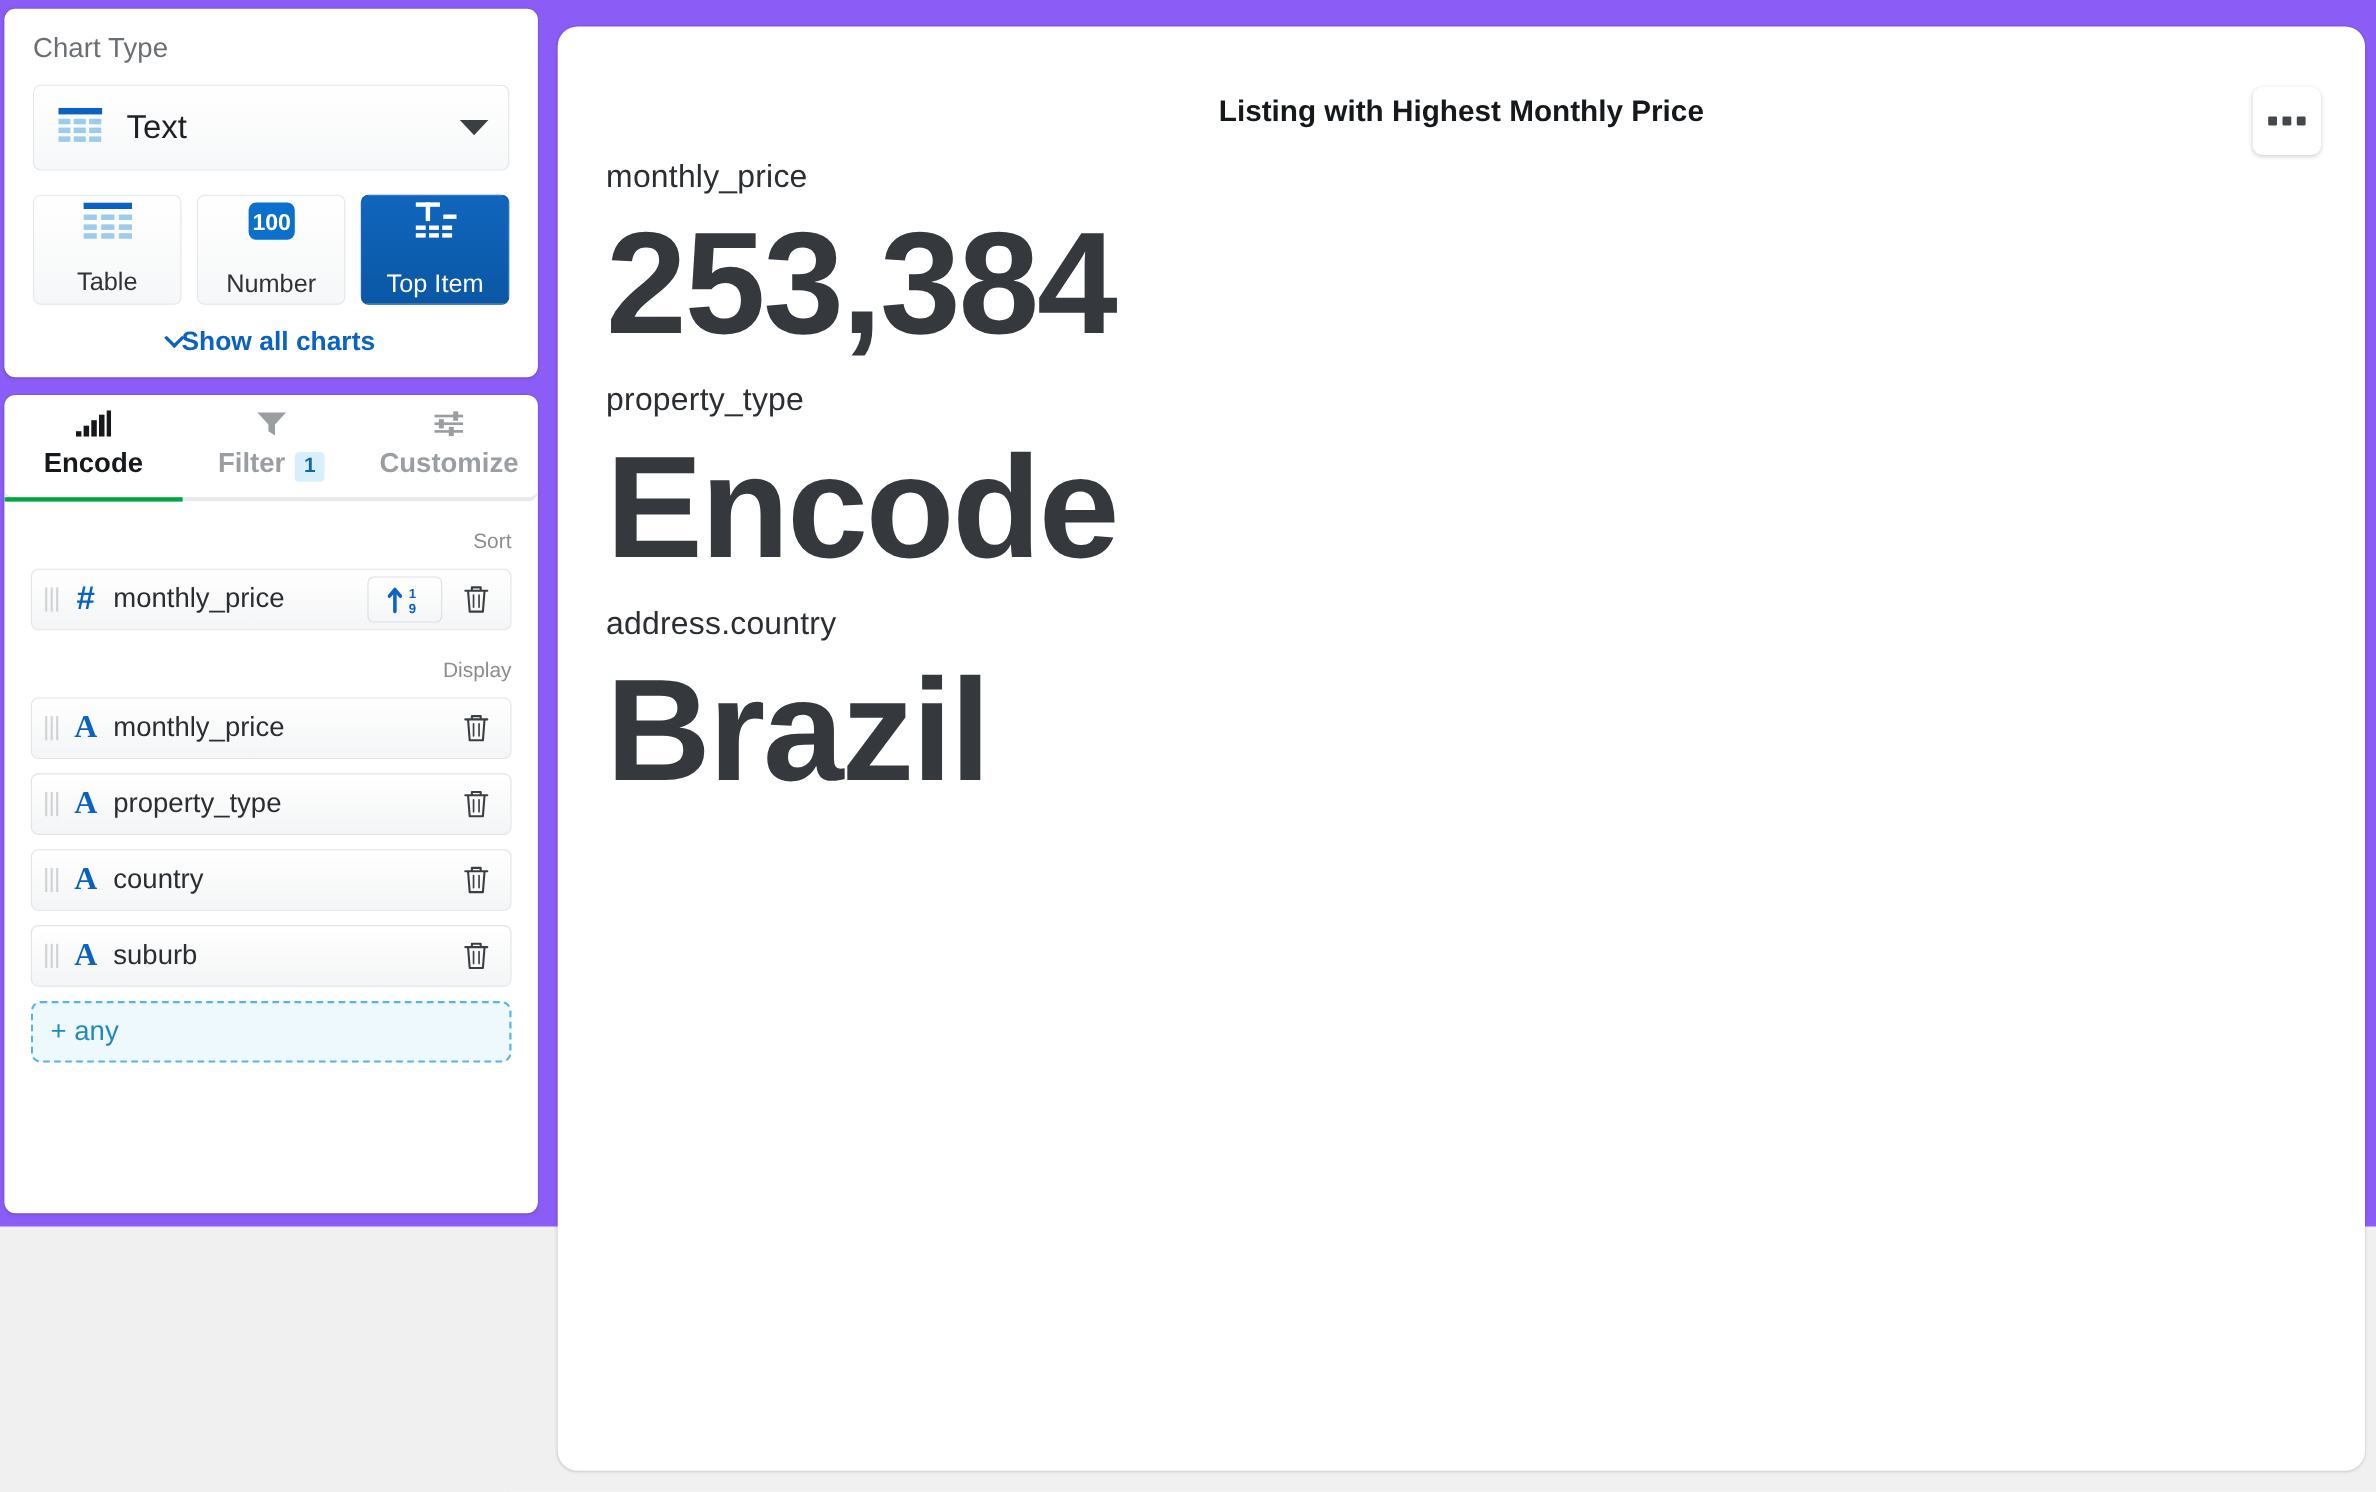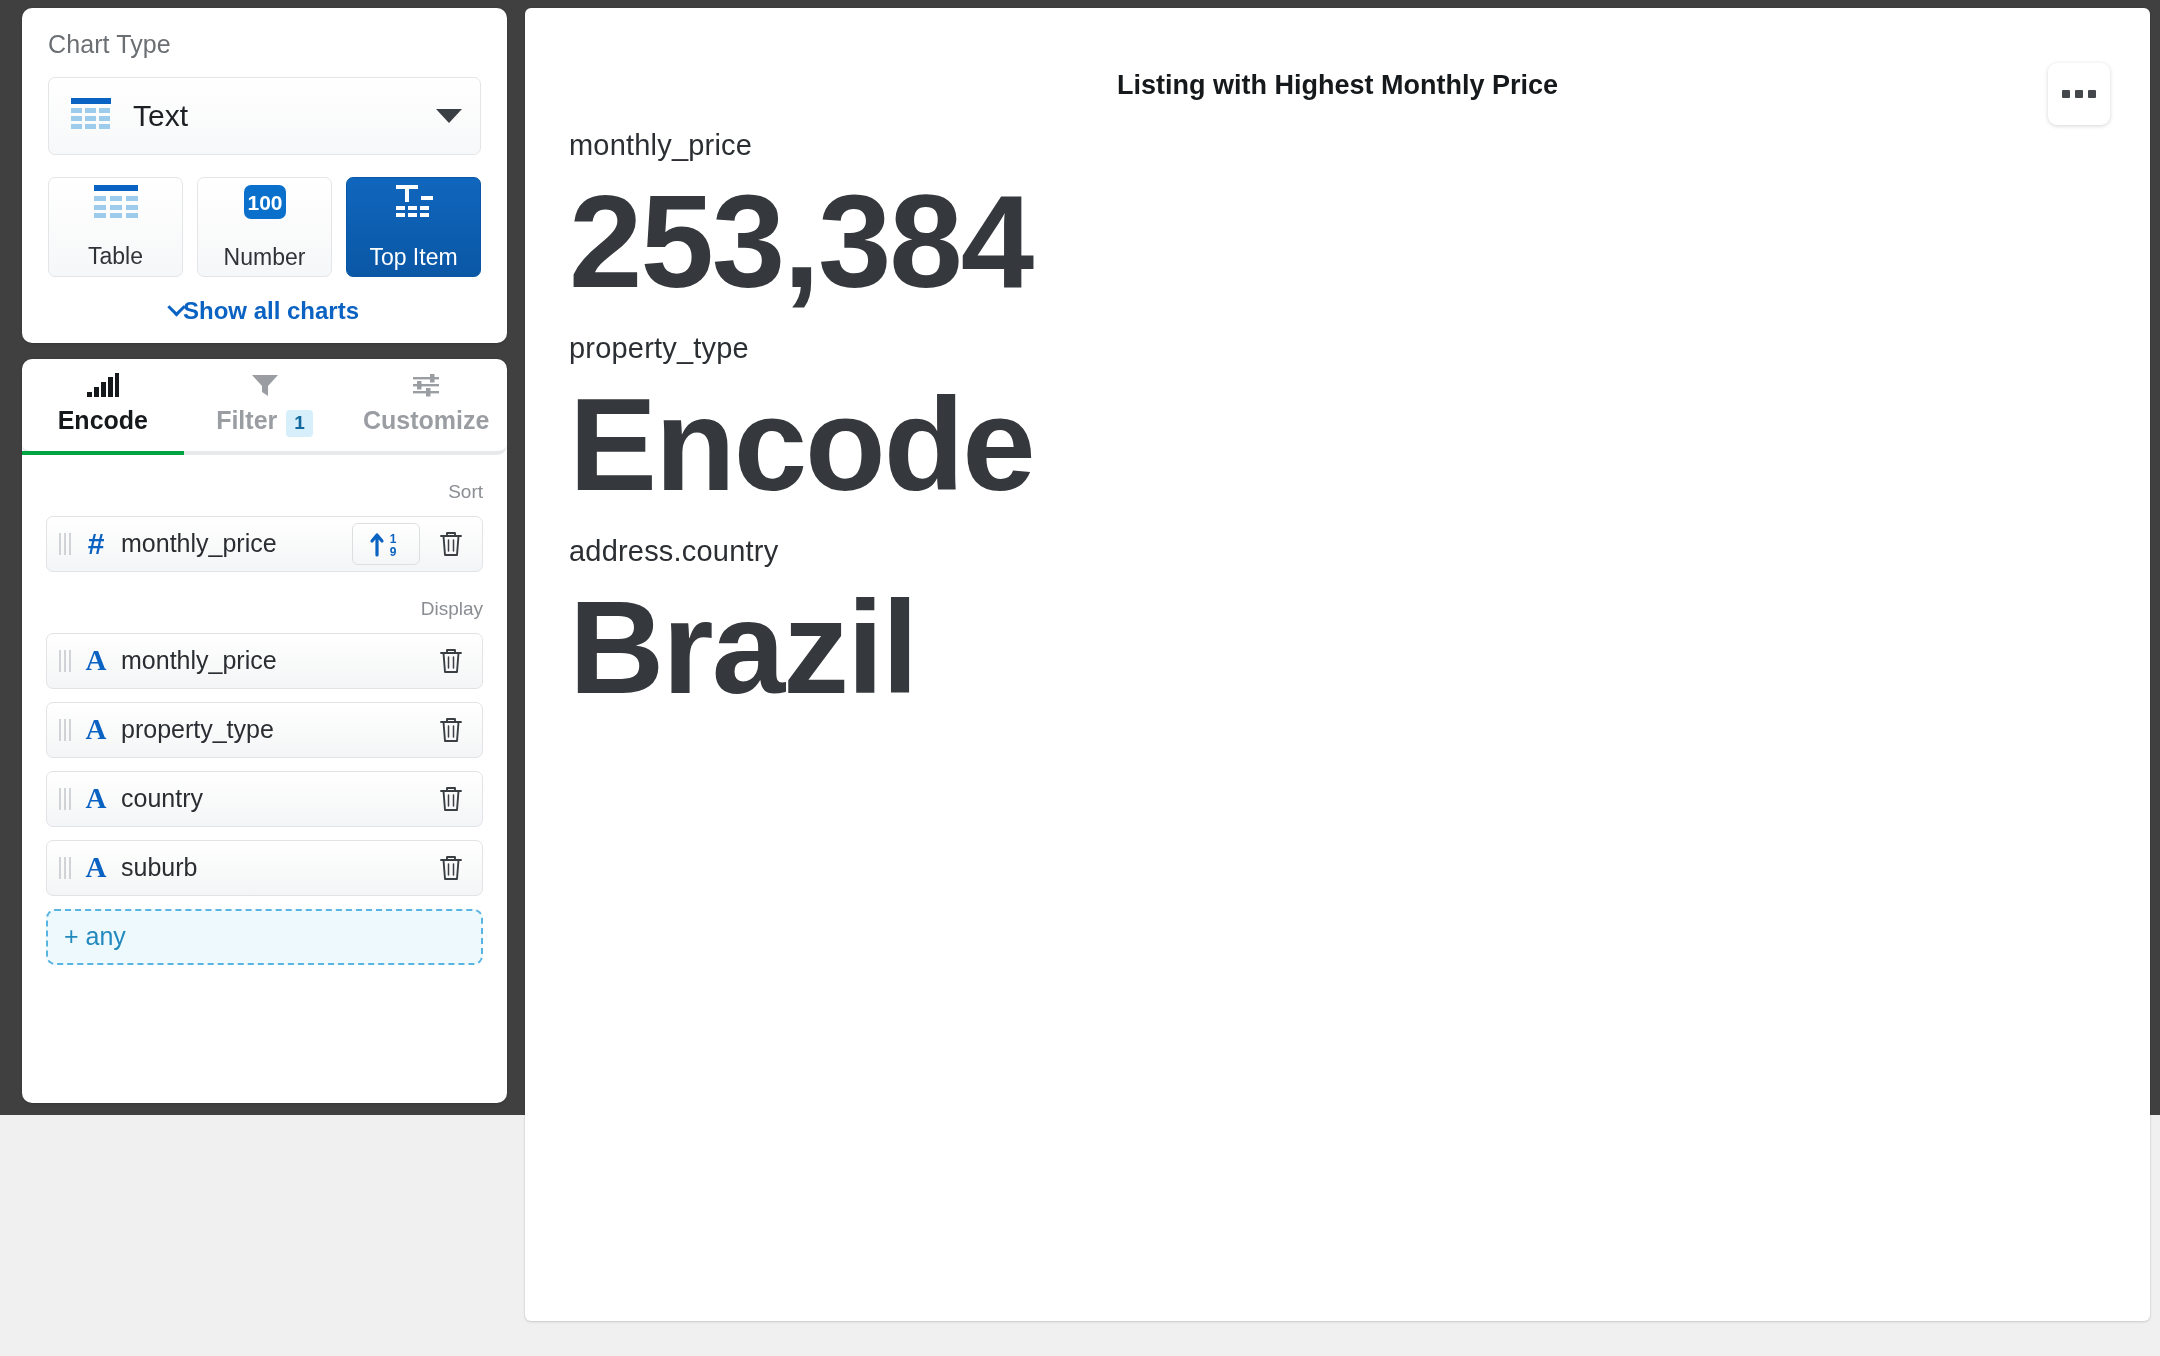--- a/index.html
+++ b/index.html
@@ -6,23 +6,23 @@
   html, body {
     margin: 0; padding: 0;
     width: 2160px; height: 1356px;
     background: #f0f0f0;
     font-family: "Liberation Sans", sans-serif;
     -webkit-font-smoothing: antialiased;
   }
   #app {
     position: relative;
     width: 2160px; height: 1115px;
-    background: #404040;
-    display: flex;
-    padding: 8px 10px 12px 22px;
+    background: #8b5cf6;
+    display: flex;
+    padding: 8px 10px 12px 4px;
     gap: 18px;
   }
 
   
   .sidebar {
     width: 485px;
     flex: 0 0 485px;
     display: flex;
     flex-direction: column;
     gap: 16px;
@@ -244,25 +244,26 @@
     color: #2289bf;
     font-size: 25px;
     cursor: pointer;
     margin-top: 13px;
   }
 
   
   .main {
     flex: 1;
     background: #ffffff;
-    border-radius: 6px;
+    border-radius: 18px;
     box-shadow: 0 1px 3px rgba(0,0,0,0.13), 0 0 0 1px rgba(0,0,0,0.03);
     position: relative;
     height: 1313px;
     overflow: hidden;
+    margin-top: 16px;
   }
   .main-title {
     text-align: center;
     font-size: 27px;
     font-weight: bold;
     color: #16191c;
     padding-top: 62px;
   }
   .more-btn {
     position: absolute;

